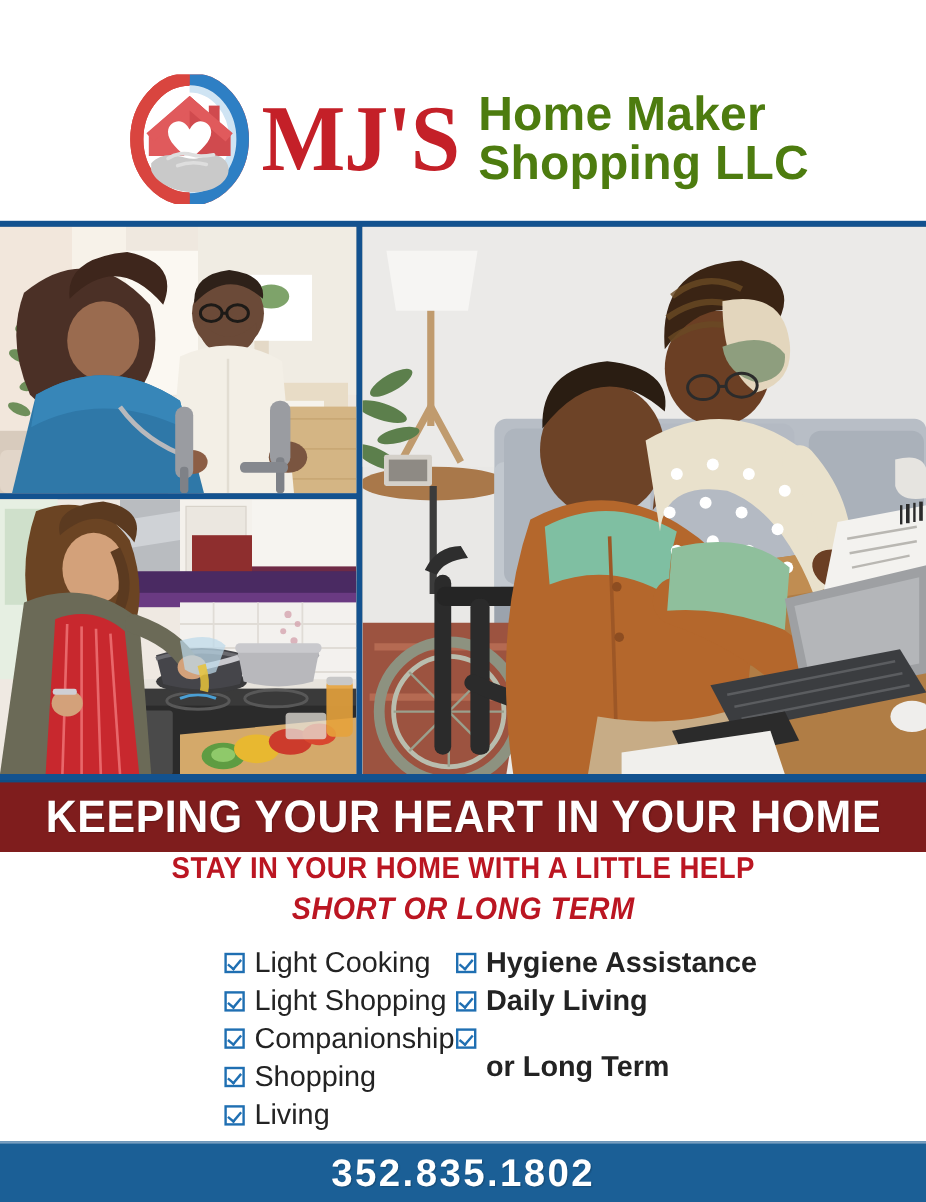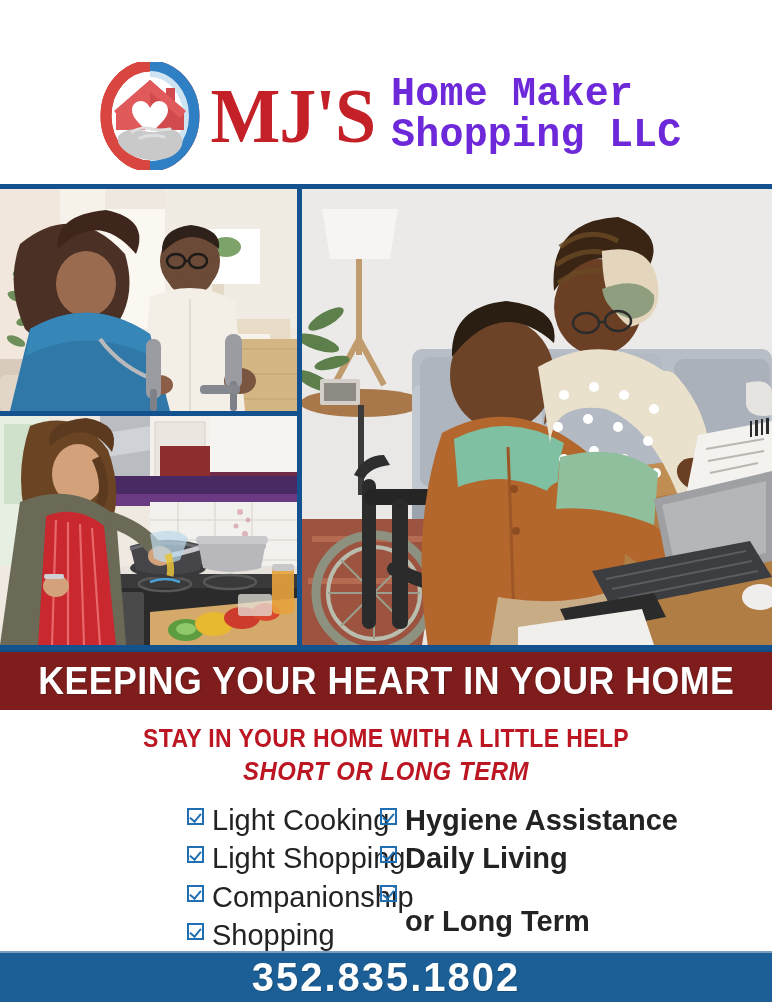--- a/index.html
+++ b/index.html
@@ -42,23 +42,23 @@
     font-family: "Liberation Serif", serif;
     font-weight: bold;
     font-size: 74px;
     color: #c42028;
     letter-spacing: -1px;
     line-height: 0.95;
     margin-right: 16px;
     transform: scaleY(1.06);
   }
   .brand-lines {
-    font-family: Liberation Mono, monospace;
+    font-family: Liberation Sans, sans-serif;
     font-weight: bold;
-    color: #6d28d9;
+    color: #4d7c0f;
     font-size: 40px;
     line-height: 1.02;
     letter-spacing: 0.2px;
   }
 
   
   .collage {
     width: 772px;
     height: 466px;
     background: #13528f;
@@ -103,21 +103,20 @@
     font-size: 38px;
     letter-spacing: 0.5px;
     transform: scaleX(0.94);
     text-shadow: 1px 1px 1px rgba(0,0,0,0.22);
     white-space: nowrap;
   }
 
   
   .subhead {
     text-align: center;
-    padding-top: 14px;
   }
   .subhead-line1 {
     color: #bb1622;
     font-family: "Liberation Sans Narrow", "Liberation Sans", sans-serif;
     font-weight: bold;
     font-size: 25px;
     letter-spacing: 0.4px;
     transform: scaleX(0.92);
     display: block;
   }
@@ -143,21 +142,21 @@
   .services-col {
     display: flex;
     flex-direction: column;
   }
   .services-col.col-left { width: 288px; padding-left: 95px; box-sizing: border-box; }
   .services-col.col-right { width: 300px; padding-left: 0px; box-sizing: border-box; font-weight: bold; }
 
   .service-item {
     display: flex;
     align-items: flex-start;
-    font-size: 29px;
+    font-size: 24px;
     color: #232323;
     line-height: 1.32;
     white-space: nowrap;
   }
   .checkbox {
     width: 17px;
     height: 17px;
     border: 2px solid #1f6fb2;
     box-sizing: border-box;
     margin-right: 8px;
@@ -204,21 +203,21 @@
     background: #1b5f96;
     border-top: 2px solid #7a9fc0;
     display: flex;
     align-items: center;
     justify-content: center;
   }
   .phone-text {
     color: #ffffff;
     font-family: "Liberation Sans", sans-serif;
     font-weight: bold;
-    font-size: 40px;
+    font-size: 32px;
     letter-spacing: 2px;
     text-shadow: 1px 1px 1px rgba(0,0,0,0.2);
   }
 </style>
 </head>
 <body>
 
 <div class="header">
 
   <div class="logo-mark">

